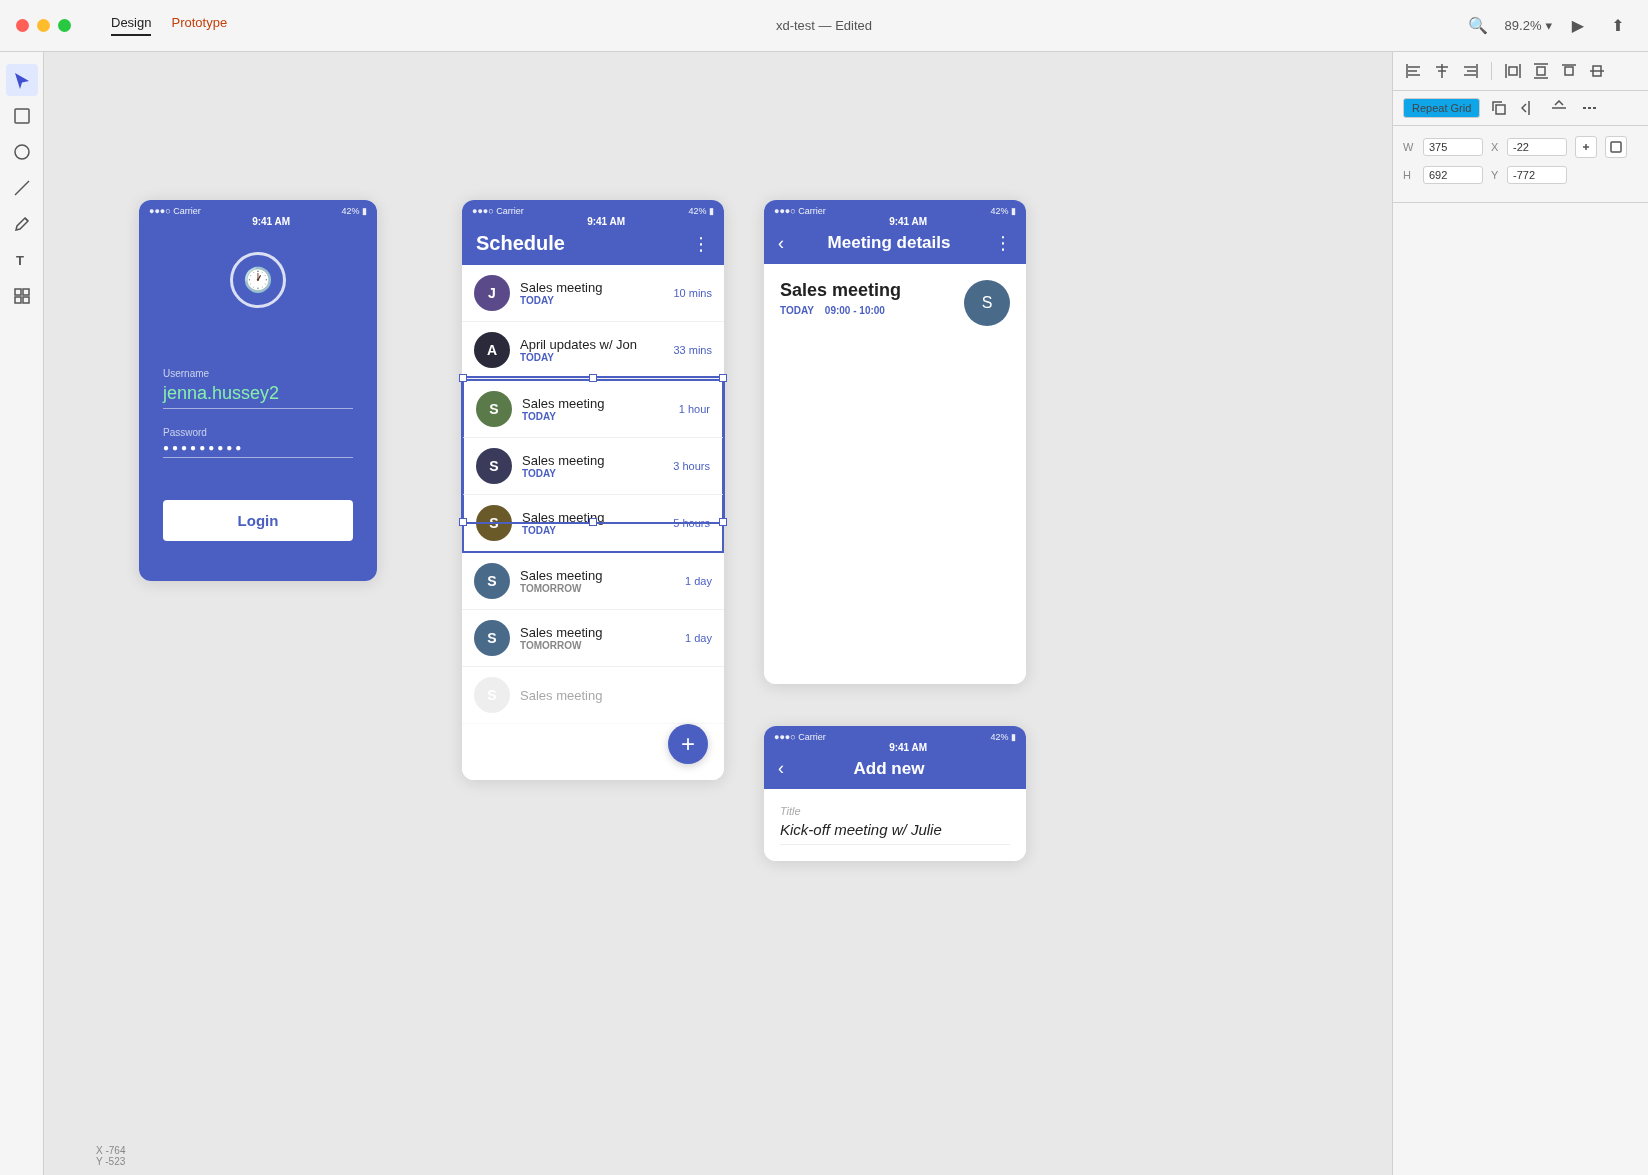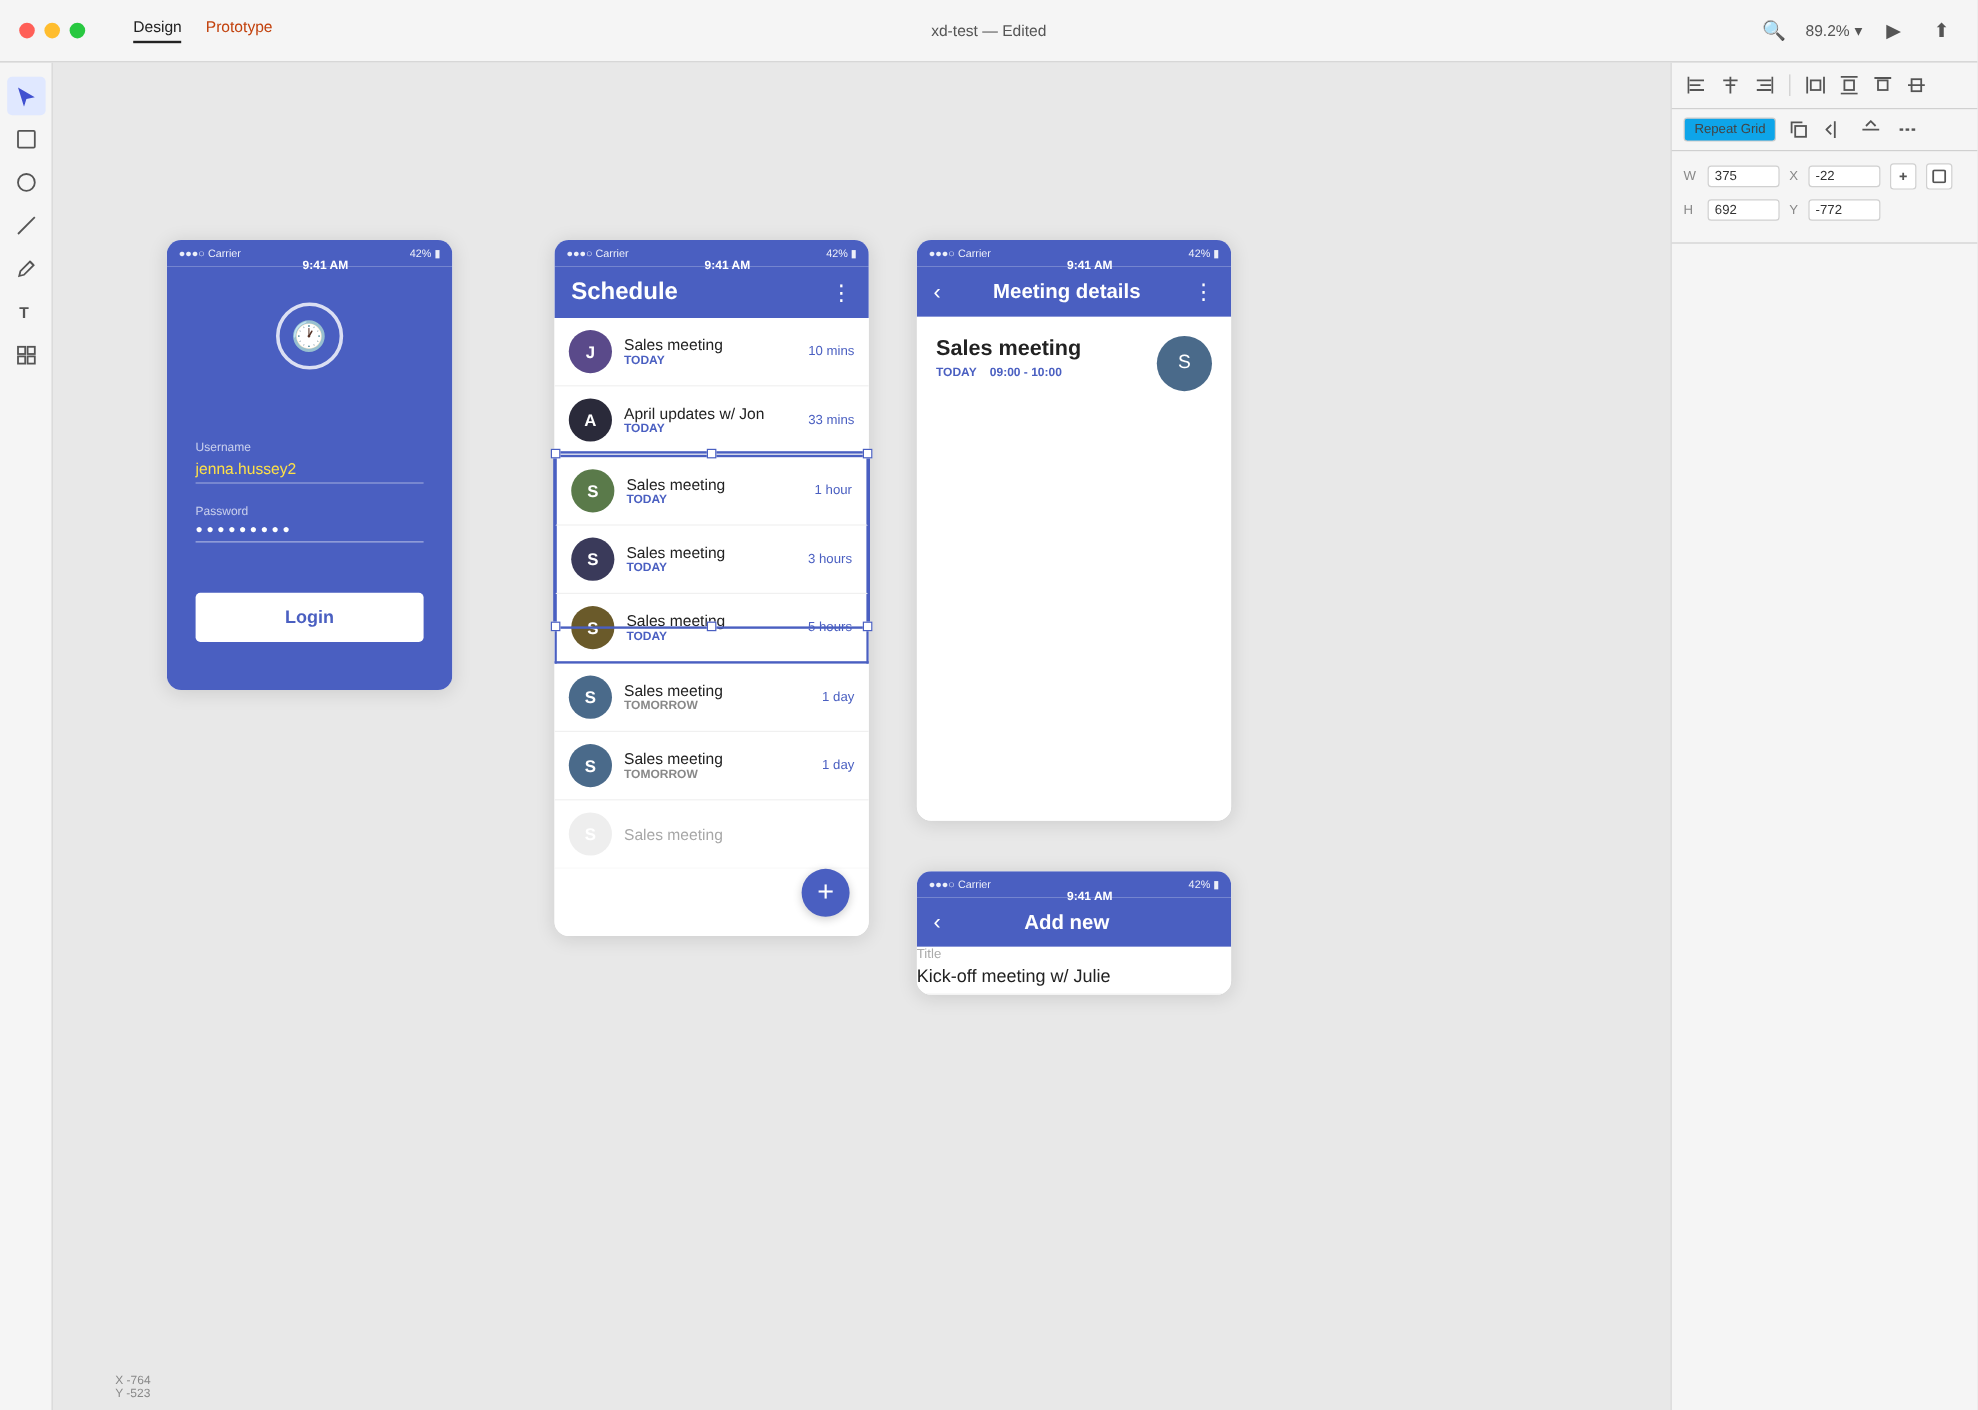--- a/index.html
+++ b/index.html
@@ -309,22 +309,22 @@
     .login-field-group {
       width: 100%;
       margin-bottom: 18px;
     }
     .login-field-label {
       font-size: 10px;
       color: rgba(255,255,255,0.7);
       margin-bottom: 4px;
     }
     .login-field-value {
-      font-size: 13px;
-      color: #fde047;
+      font-size: 18px;
+      color: #86efac;
       border-bottom: 1px solid rgba(255,255,255,0.5);
       padding-bottom: 4px;
       width: 100%;
     }
     .login-dots {
       font-size: 10px;
       color: #fff;
       letter-spacing: 3px;
     }
     .login-btn {
@@ -466,20 +466,22 @@
       background: #4a5fc1;
       display: flex;
       align-items: center;
       padding: 10px 14px;
       gap: 10px;
     }
     .add-new-back { color: #fff; font-size: 18px; cursor: pointer; }
     .add-new-title { flex: 1; font-size: 17px; font-weight: 600; color: #fff; text-align: center; }
     .add-new-body {
       background: #fff;
+      padding: 16px;
+      font-style: italic;
     }
     .add-new-field-label { font-size: 11px; color: #aaa; margin-bottom: 4px; }
     .add-new-field-value { font-size: 15px; color: #222; border-bottom: 1px solid #eee; padding-bottom: 6px; }
 
     .phone-label-above {
       position: absolute;
       font-size: 11px;
       color: #888;
     }
     .blue-label {

